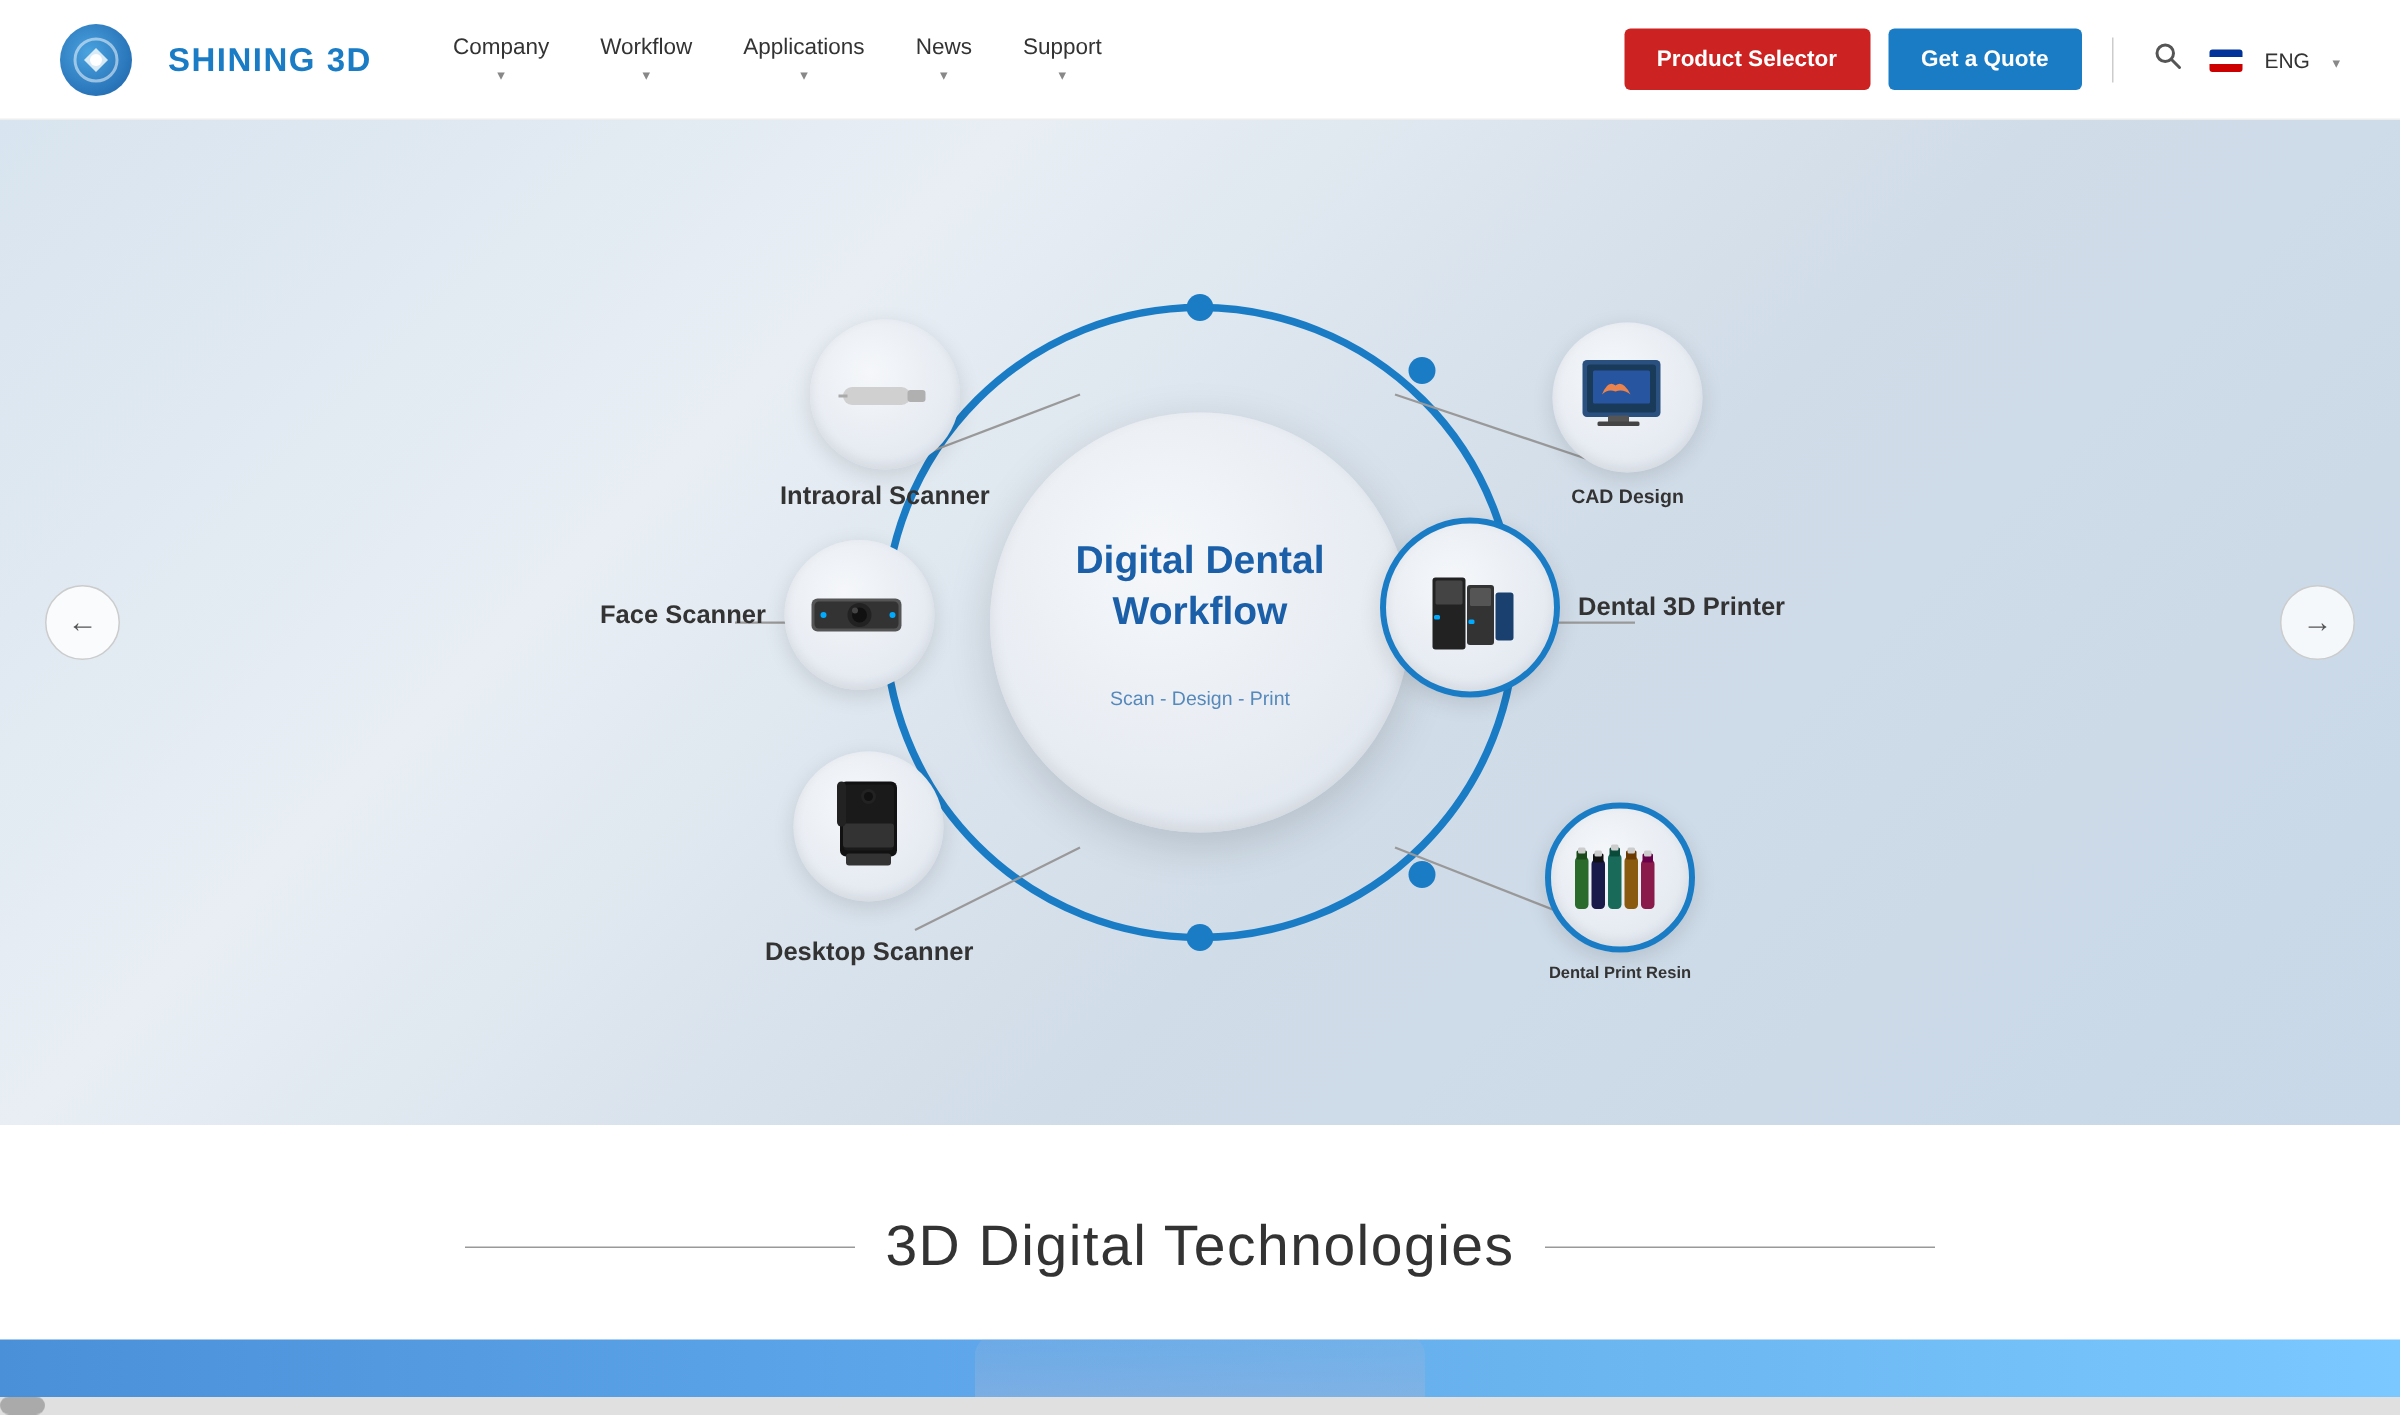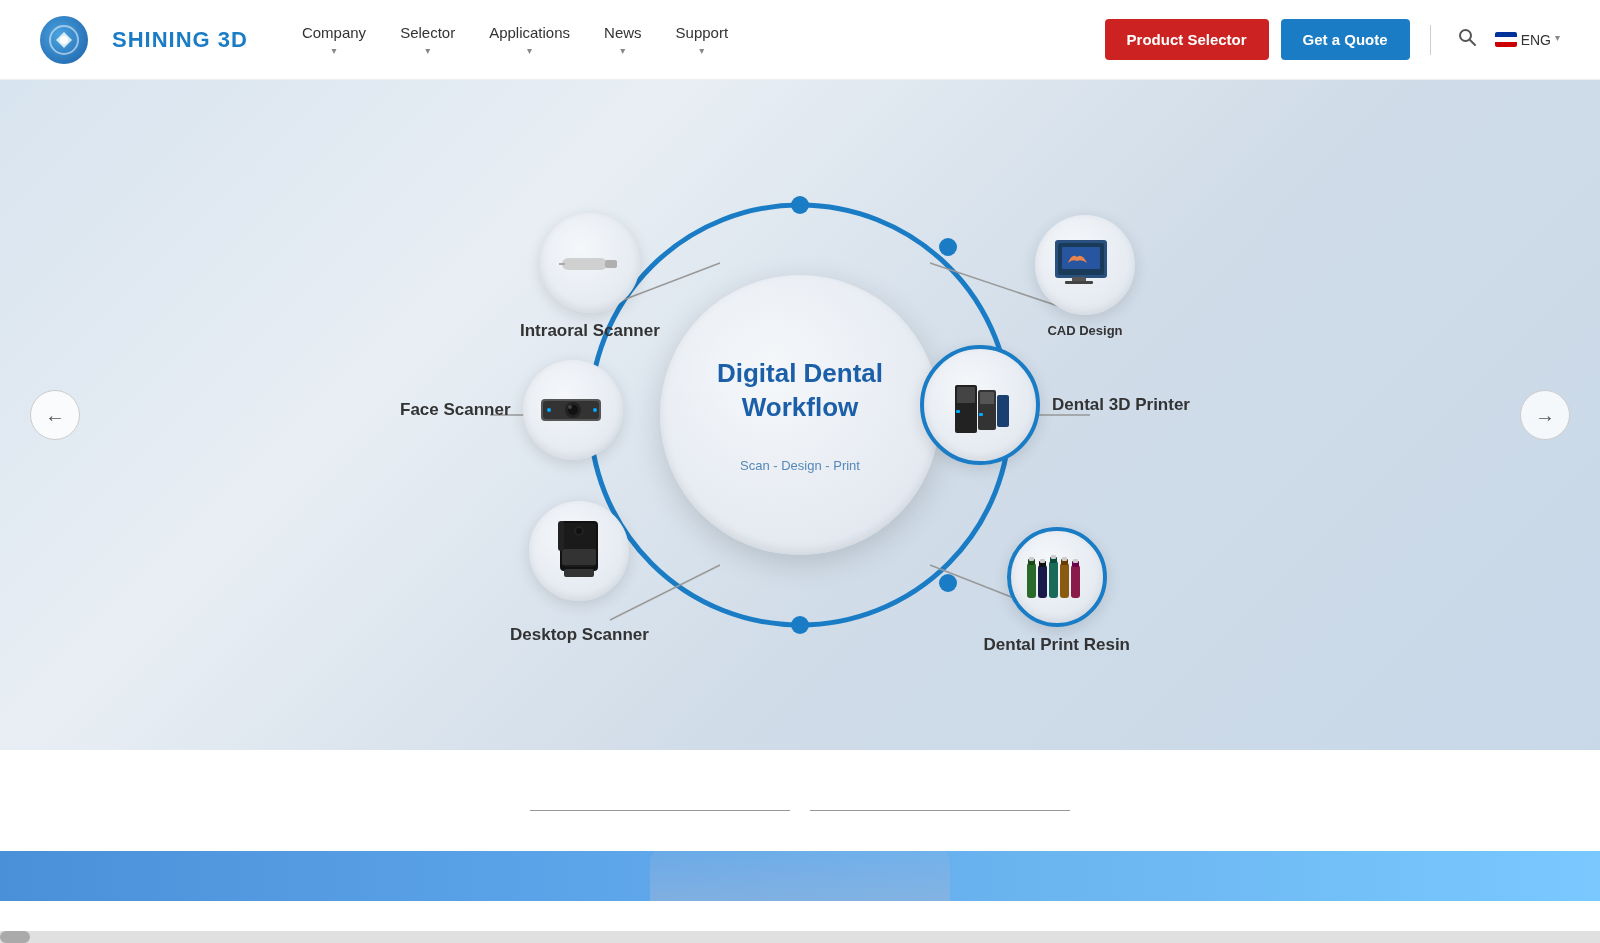--- a/index.html
+++ b/index.html
@@ -98,22 +98,22 @@
       margin: 0 8px;
     }
     .search-icon-wrap {
       cursor: pointer;
       font-size: 18px;
       color: #555;
       padding: 6px;
     }
     .lang-selector {
       display: flex;
-      align-items: flex-start;
-      gap: 4px;
+      align-items: flex-end;
+      gap: 15px;
       cursor: pointer;
       font-size: 14px;
       color: #333;
     }
     .flag-icon {
       width: 22px;
       height: 15px;
       background: linear-gradient(to bottom, #003399 33%, #fff 33%, #fff 66%, #cc0000 66%);
       border-radius: 2px;
       position: relative;
@@ -289,21 +289,21 @@
     </div>
     <span class="logo-text">SHINING 3D</span>
   </a>
 
   <div class="nav-links">
     <div class="nav-item">
       <span>Company</span>
       <span class="nav-chevron">▾</span>
     </div>
     <div class="nav-item">
-      <span>Selector</span>
+      <span>Workflow</span>
       <span class="nav-chevron">▾</span>
     </div>
     <div class="nav-item">
       <span>Applications</span>
       <span class="nav-chevron">▾</span>
     </div>
     <div class="nav-item">
       <span>News</span>
       <span class="nav-chevron">▾</span>
     </div>
@@ -478,29 +478,30 @@
             <rect x="38" y="18" width="9" height="35" rx="3" fill="#8a5a10"></rect>
             <rect x="39" y="14" width="7" height="6" rx="1" fill="#6a3a00"></rect>
             <rect x="40" y="12" width="5" height="4" rx="1" fill="#ccc"></rect>
 
             <rect x="49" y="20" width="9" height="33" rx="3" fill="#8a1a4a"></rect>
             <rect x="50" y="16" width="7" height="6" rx="1" fill="#6a004a"></rect>
             <rect x="51" y="14" width="5" height="4" rx="1" fill="#ccc"></rect>
           </g>
         </svg>
       </div>
-      <span class="satellite-label" style="font-size:17px;font-weight:600;color:#333;">Dental Print Resin</span>
+      <span class="satellite-label" style="font-size:11px;font-weight:600;color:#333;">Dental Print Resin</span>
     </div>
 
   </div>
 </section>
 
 <section class="section-3d-tech">
   <div class="section-3d-tech-title">
     <div class="title-line"></div>
+    <span>3D Digital Technologies</span>
     <div class="title-line"></div>
   </div>
 </section>
 
 <div class="bottom-strip">
   <div class="bottom-strip-content"></div>
 </div>
 
 <div class="page-scrollbar">
   <div class="scrollbar-thumb"></div>

